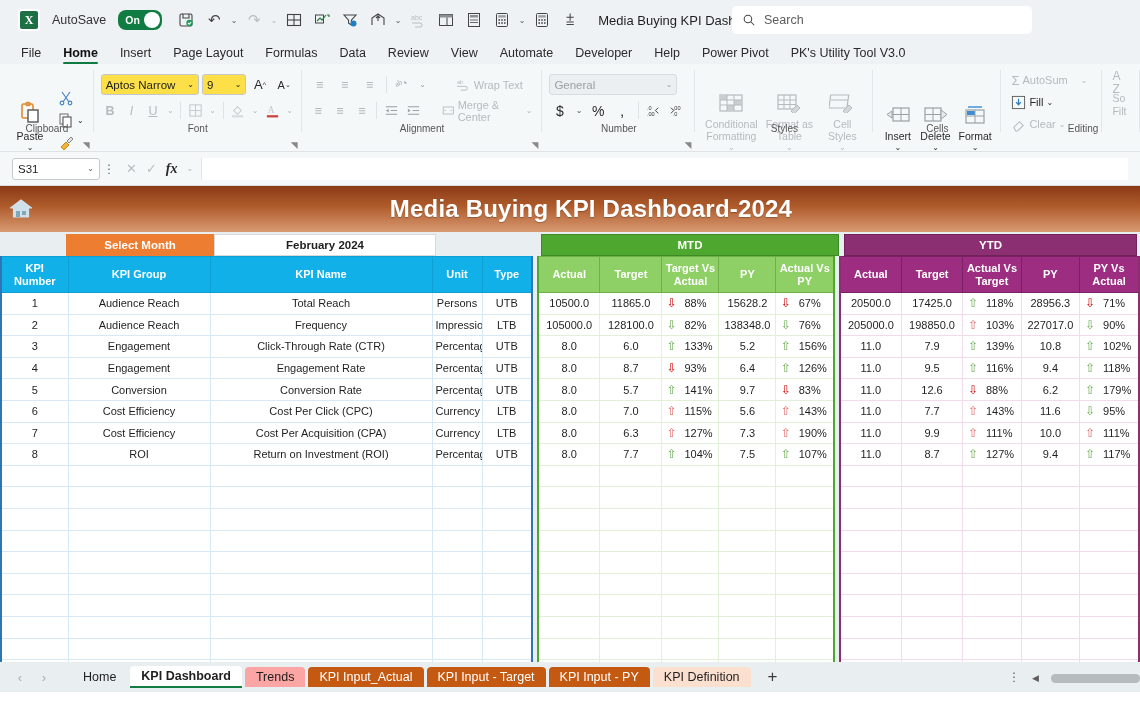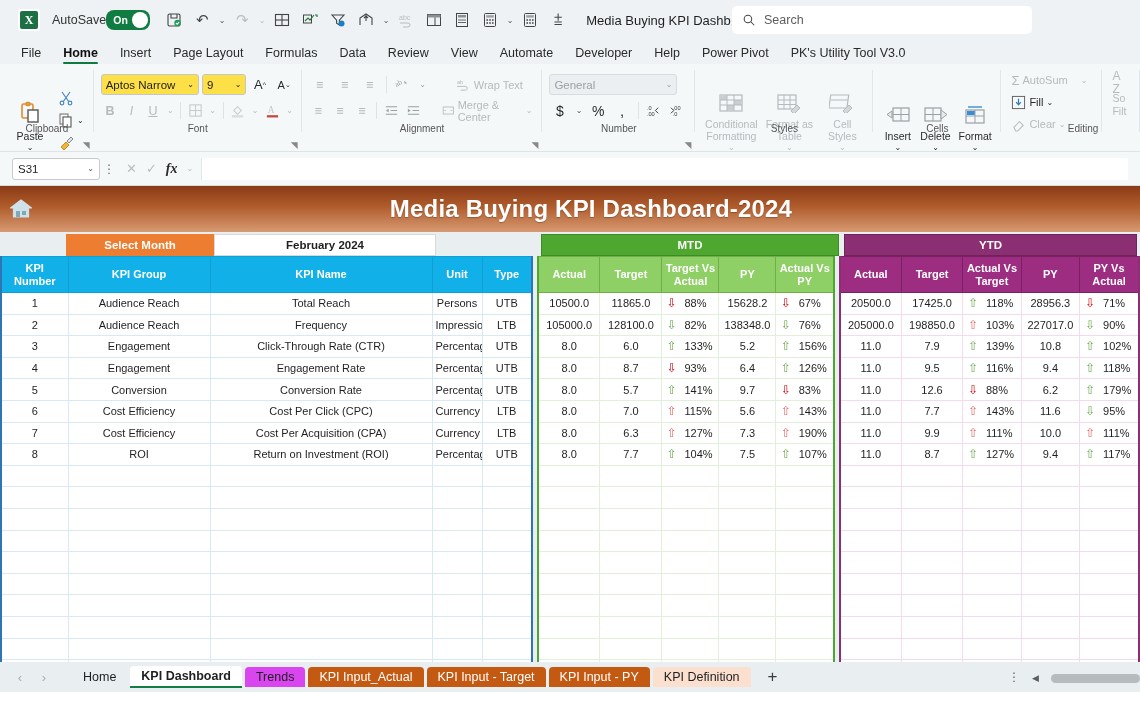--- a/index.html
+++ b/index.html
@@ -8,21 +8,21 @@
     width:1140px; height:720px; overflow:hidden;
     font-family:"Liberation Sans", sans-serif;
     background:#ffffff; color:#1f1f1f;
     -webkit-font-smoothing:antialiased;
   }
 
   
   .titlebar{height:40px;background:#eef2f4;display:flex;align-items:center;padding:0 8px;gap:0;position:relative;}
   .xl-logo{width:22px;height:22px;margin:0 12px 0 10px;background:#fff;border-radius:3px;display:flex;align-items:center;justify-content:center;position:relative;}
   .xl-logo .sq{width:18px;height:18px;background:#1d7044;border-radius:2px;color:#fff;font-size:12px;font-weight:bold;display:flex;align-items:center;justify-content:center;font-family:"Liberation Serif",serif;}
-  .autosave-label{font-size:12.5px;color:#333;margin-right:0;}
+  .autosave-label{font-size:12.5px;color:#333;margin-right:12px;}
   .toggle{width:44px;height:20px;border-radius:8px;background:#107c41;position:relative;display:flex;align-items:center;}
   .toggle .tg-txt{color:#fff;font-size:10.5px;font-weight:bold;margin-left:7px;}
   .toggle .knob{position:absolute;right:2px;width:16px;height:16px;border-radius:50%;background:#fff;}
   .tbtn{width:26px;height:26px;display:flex;align-items:center;justify-content:center;border-radius:4px;color:#444;font-size:15px;margin:0 1px;}
   .tbtn.dim{color:#b9bdc0;}
   .caret{font-size:8px;color:#555;width:12px;display:flex;align-items:center;justify-content:center;}
   .doc-title{font-size:13px;color:#1f1f1f;margin-left:14px;white-space:nowrap;}
   .saved{font-size:12.5px;color:#333;margin-left:8px;display:flex;align-items:center;gap:5px;}
   .searchbox{position:absolute;left:732px;top:6px;width:300px;height:28px;background:#fff;border-radius:5px;display:flex;align-items:center;padding:0 10px;gap:8px;}
   .searchbox .ph{font-size:12.5px;color:#5d5d5d;}
@@ -106,21 +106,21 @@
   .arr.up-r{color:#e06666;}
   .arr.dn-r{color:#cc0000;}
   .arr.dn-g{color:#6aa84f;}
   .pct{min-width:30px;text-align:left;}
 
   
   .tabbar{height:30px;background:#e9eef0;display:flex;align-items:center;padding-left:8px;gap:0;position:relative;}
   .navarrow{width:24px;text-align:center;color:#a9aeb1;font-size:13px;}
   .stab{font-size:12.5px;padding:3px 11px;margin-right:3px;border-radius:4px 4px 0 0;color:#1f1f1f;white-space:nowrap;}
   .stab.active{font-weight:bold;background:#fff;border-bottom:2px solid #127c43;}
-  .stab.green{background:#d946ef;}
+  .stab.green{background:#fca5a5;}
   .stab.orange{background:#c45911;color:#fff;}
   .stab.lightorange{background:#fbe0d0;}
   .addsheet{font-size:17px;color:#3c3c3c;padding:0 14px;}
   .tbmore{position:absolute;right:120px;color:#5d5d5d;font-size:12px;}
   .hscroll{position:absolute;right:0;width:108px;height:12px;bottom:8px;display:flex;align-items:center;}
   .hscroll .thumb{height:9px;background:#b6bbbe;border-radius:5px;flex:1;margin-left:12px;}
   .hscroll .lt{font-size:9px;color:#5d5d5d;}
 </style>
 </head>
 <body>

